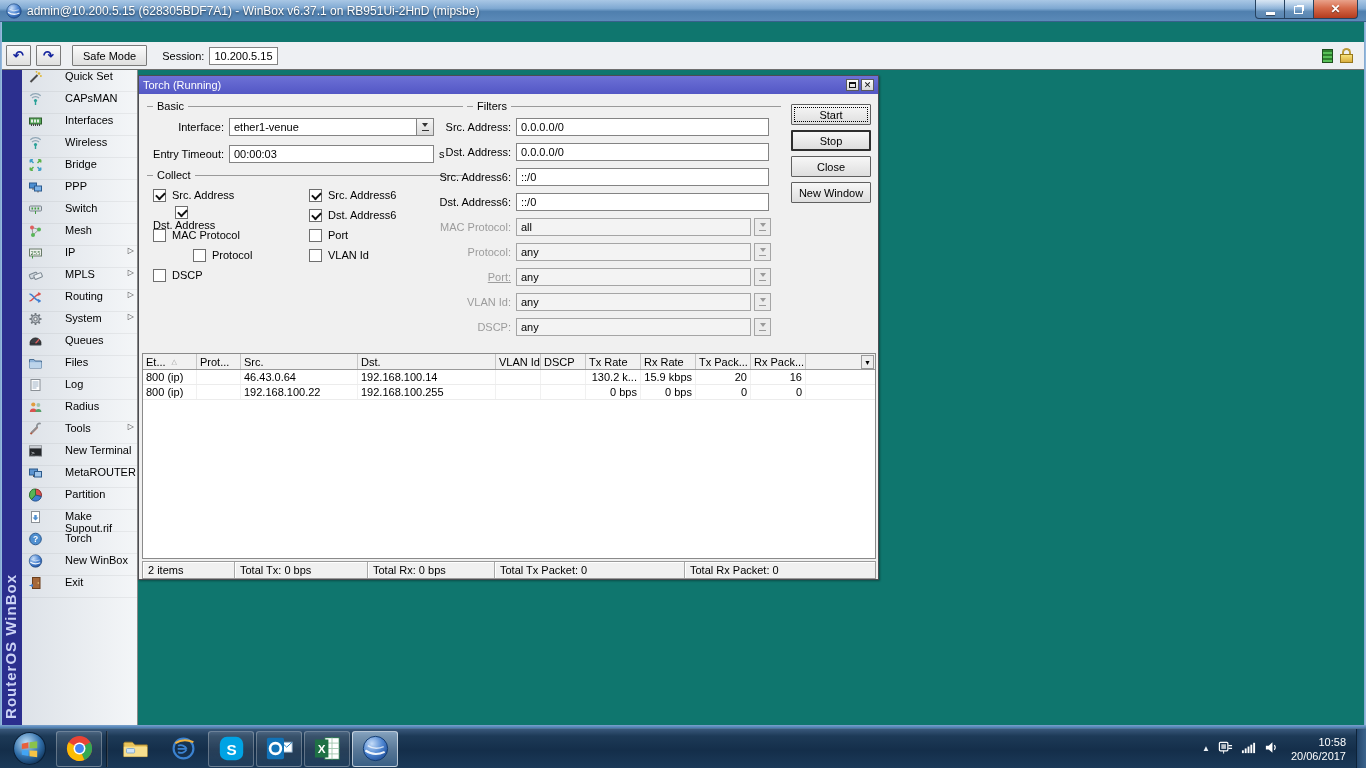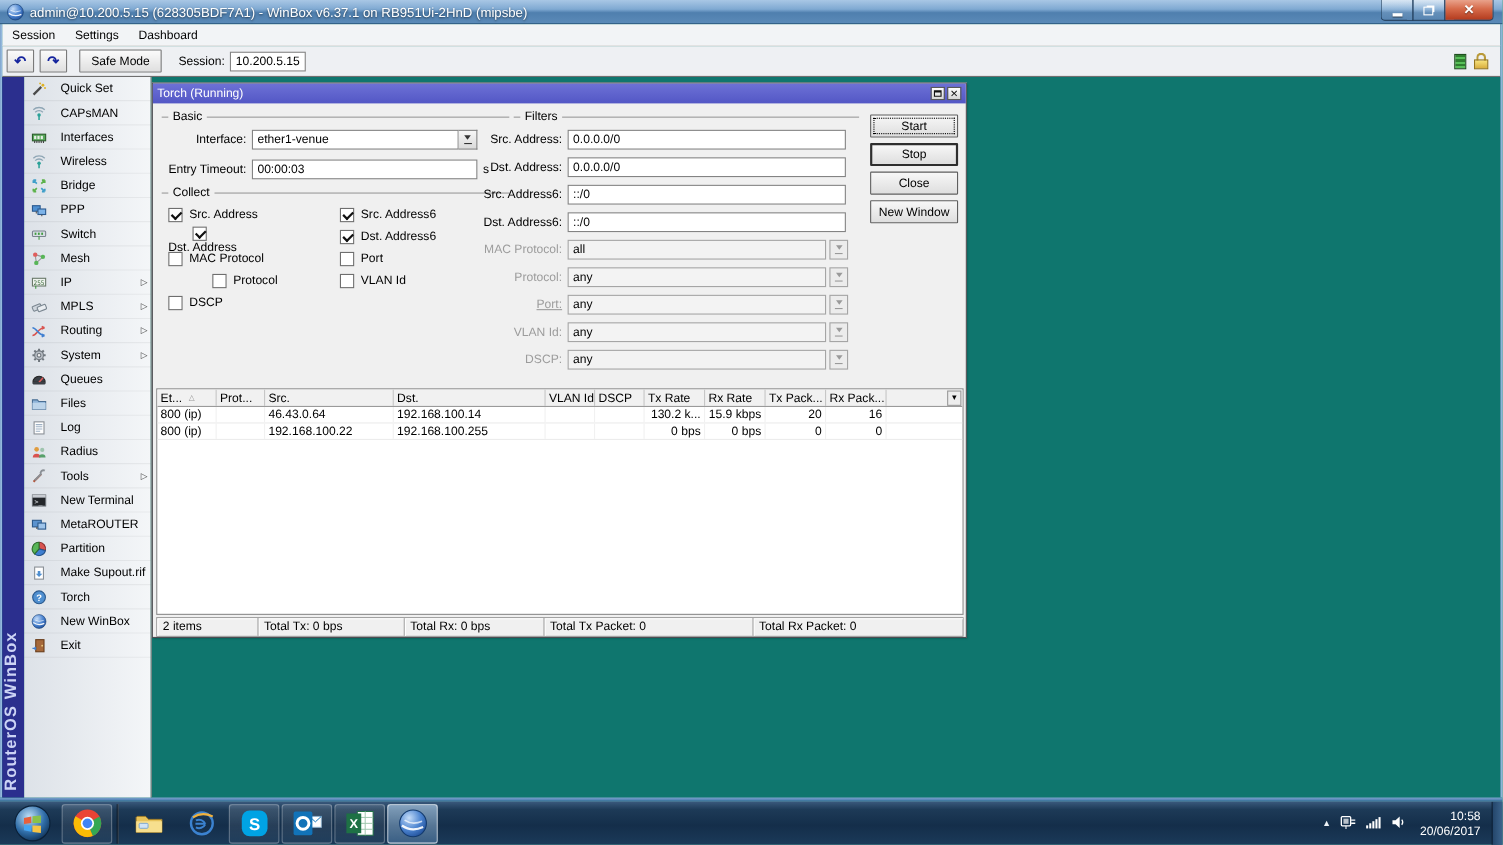--- a/index.html
+++ b/index.html
@@ -33,21 +33,21 @@
   .padlock .lockbody{position:absolute;left:1px;top:6px;width:13px;height:9px;background:linear-gradient(180deg,#f7e27a,#d9ae3f);border:1px solid #96761c}
 
   .frame-bottom{position:absolute;left:0;right:0;bottom:40px;height:3px;background:linear-gradient(180deg,#7ba3cc,#4a7ab0)}
   .frame-side{position:absolute;top:22px;bottom:43px;width:2px;background:linear-gradient(90deg,#7fa5cc,#9cc0e4)}
   .frame-side.l{left:0}.frame-side.r{right:0}
 
   
   .strip{position:absolute;left:2px;top:70px;width:20px;bottom:43px;background:#2b2f8e}
   .striptext{position:absolute;bottom:6px;left:0px;writing-mode:vertical-rl;transform:rotate(180deg);color:#ccd3f5;font-size:15px;font-weight:bold;letter-spacing:1px;white-space:nowrap}
   .sidebar{position:absolute;left:22px;top:70px;width:116px;bottom:43px;background:linear-gradient(90deg,#dde2e8,#f4f6f8);border-right:1px solid #8a8a8a}
-  .sideitem{height:22px;display:flex;align-items:center;gap:12px;padding:0 3px 0 5px;border-bottom:1px solid rgba(0,0,0,.05);cursor:default}
+  .sideitem{height:22px;display:flex;align-items:flex-start;gap:22px;padding:0 3px 0 5px;border-bottom:1px solid rgba(0,0,0,.05);cursor:default}
   .sideitem .si{width:16px;height:14px;flex:0 0 16px;display:flex;align-items:center;justify-content:center}
   .sideitem .si svg{width:15px;height:14px}
   .sideitem .arrow{margin-left:auto;font-size:8px;color:#444}
 
   
   .mdi{position:absolute;left:138px;top:70px;right:2px;bottom:43px}
   .torch{position:absolute;left:0;top:5px;width:741px;height:505px;background:#f0f0f0;border:1px solid #4c4d52;box-shadow:1px 1px 2px rgba(0,0,0,.35)}
   .torch-titlebar{height:18px;background:linear-gradient(180deg,#6d71d6,#5357c5);color:#fff;display:flex;align-items:center;padding:0 4px;font-size:11px}
   .torch-tbtns{margin-left:auto;display:flex;gap:2px}
   .tb-btn{width:13px;height:12px;border:1px solid #5a5a5a;background:linear-gradient(#fdfdfd,#d7d7d7);display:flex;align-items:center;justify-content:center;font-size:9px;color:#111;line-height:10px}
@@ -132,25 +132,20 @@
         </div>
       <div class="wc-btn">
           <span class="g-restore"></span>
         </div>
       <div class="wc-btn wc-close">
           <span class="g-close">✕</span>
         </div>
     </div>
   </div>
 
-  <div class="menubar" id="menubar">
-      <span class="menu-item">Session</span>
-      <span class="menu-item">Settings</span>
-      <span class="menu-item">Dashboard</span>
-    </div>
 
   <div class="toolbar">
     <div class="tool-btn sq">
         <span>↶</span>
       </div>
     <div class="tool-btn sq">
         <span>↷</span>
       </div>
     <div class="tool-btn safe-mode">Safe Mode</div>
     <span class="session-lbl">Session:</span>

